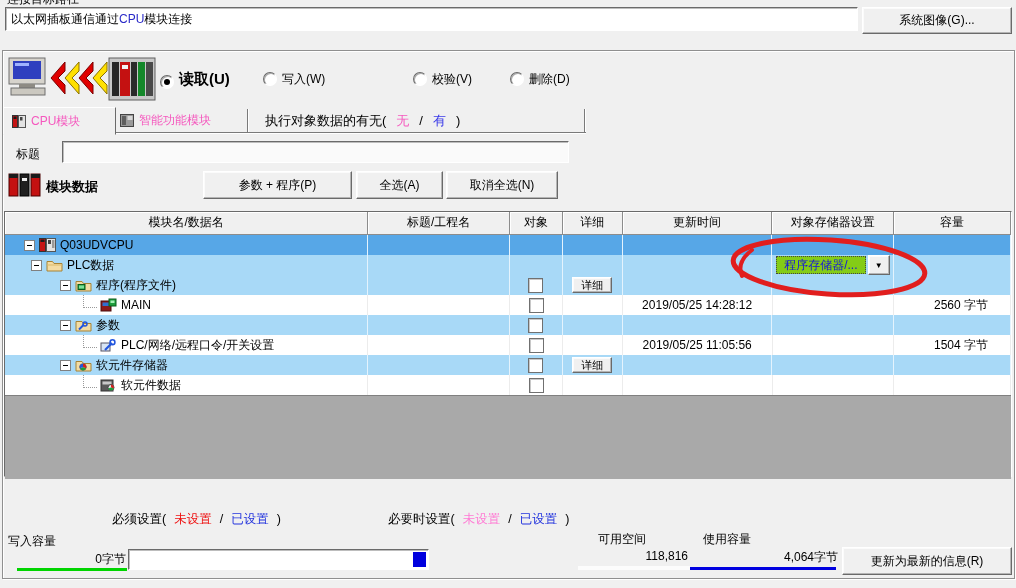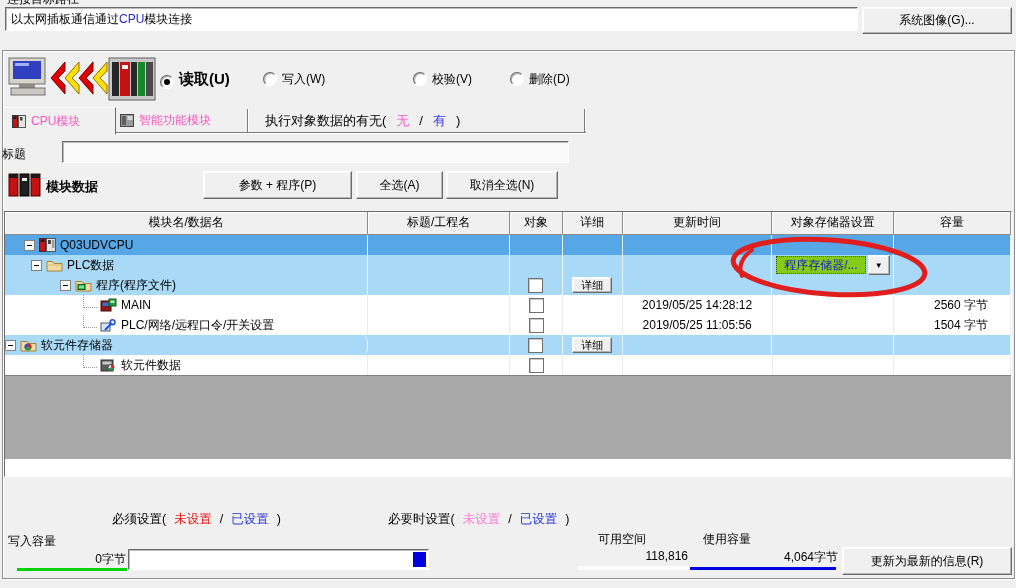--- a/index.html
+++ b/index.html
@@ -32,21 +32,21 @@
   
   .tab{position:absolute;top:107px;height:26px;display:flex;align-items:center;gap:5px;padding:0 8px;color:#F558BE;}
   #tab-cpu{left:3px;width:95px;border:1px solid;border-color:#FFF #6A6A6A transparent #FFF;background:#F0F0F0;z-index:2;}
   #tab-intelligent{left:112px;width:125px;}
   .tab-divider{position:absolute;top:109px;width:1px;height:23px;background:#7A7A7A;box-shadow:1px 0 0 #FFF;}
   #tab-underline{left:110px;top:132px;width:476px;height:1px;background:#7A7A7A;box-shadow:0 1px 0 #FFF;}
   #exec-target{left:265px;top:112px;font-size:13px;}
   #exec-target .none{color:#F558BE;margin:0 10px;}
   #exec-target .has{color:#3A3AE8;margin:0 10px;}
   
-  #title-label{left:2px;top:146px;}
+  #title-label{left:16px;top:146px;}
   #title-field{left:62px;top:141px;width:505px;height:20px;background:#FAFAFA;}
   
   #module-data-icon{left:8px;top:171px;}
   #module-data-label{left:46px;top:178px;font-weight:bold;font-size:13px;}
   #btn-param-program{left:203px;top:171px;width:147px;height:26px;}
   #btn-select-all{left:356px;top:171px;width:85px;height:26px;}
   #btn-deselect-all{left:446px;top:171px;width:110px;height:26px;}
   
   #table{left:4px;top:211px;width:1008px;height:266px;background:#FFF;border:1px solid;border-color:#6A6A6A #FFF #FFF #6A6A6A;box-sizing:border-box;}
   #header-row{display:flex;height:23px;}
@@ -298,20 +298,46 @@
     </div>
     <div class="cell c-detail">
       
     </div>
     <div class="cell c-time">2019/05/25 14:28:12</div>
     <div class="cell c-mem">
       
     </div>
     <div class="cell c-cap">2560 字节</div>
   </div>
+      <div class="trow bg-light">
+    <div class="cell c-name" style="padding-left: 55px;">
+
+      <span class="expand-box"></span>
+      <span class="row-icon">
+            <svg width="17" height="13">
+              <path d="M1 2.5 H7 L8.5 4.5 H16 V12 H1 Z" fill="#F3DCA4" stroke="#A78335"></path>
+              <path d="M4 10.5 L9 5.5" stroke="#2255DD" stroke-width="2"></path>
+              <circle cx="10" cy="5" r="2" fill="none" stroke="#2255DD" stroke-width="1.5"></circle>
+            </svg>
+          </span>
+      <span class="row-label">参数</span>
+    </div>
+    <div class="cell c-title"></div>
+    <div class="cell c-check">
+      <span class="checkbox"></span>
+    </div>
+    <div class="cell c-detail">
+      
+    </div>
+    <div class="cell c-time"></div>
+    <div class="cell c-mem">
+      
+    </div>
+    <div class="cell c-cap"></div>
+  </div>
       <div class="trow bg-white">
     <div class="cell c-name" style="padding-left: 78px;">
       <span class="leaf-stub"></span>
 
       <span class="row-icon">
             <svg width="17" height="14">
               <rect x="1" y="5" width="9" height="8" fill="#D8E4F4" stroke="#556"></rect>
               <path d="M5 12 L12 5" stroke="#2255DD" stroke-width="2.2"></path>
               <circle cx="12.5" cy="4.2" r="2.4" fill="none" stroke="#2255DD" stroke-width="1.6"></circle>
             </svg>
@@ -325,21 +351,21 @@
     <div class="cell c-detail">
       
     </div>
     <div class="cell c-time">2019/05/25 11:05:56</div>
     <div class="cell c-mem">
       
     </div>
     <div class="cell c-cap">1504 字节</div>
   </div>
       <div class="trow bg-light">
-    <div class="cell c-name" style=" border-radius: 7px;">
+    <div class="cell c-name" style="padding-left: 55px;">
 
       <span class="expand-box"></span>
       <span class="row-icon">
             <svg width="17" height="13">
               <path d="M1 2.5 H7 L8.5 4.5 H16 V12 H1 Z" fill="#F3DCA4" stroke="#A78335"></path>
               <circle cx="8" cy="8" r="3.2" fill="#E8E8E8" stroke="#555"></circle>
               <path d="M8 8 L8 4.8 A3.2 3.2 0 0 1 11 9.5 Z" fill="#D22222"></path>
               <path d="M8 8 L11 9.5 A3.2 3.2 0 0 1 5 9.5 Z" fill="#1D9E3A"></path>
               <path d="M8 8 L5 9.5 A3.2 3.2 0 0 1 8 4.8 Z" fill="#2457D6"></path>
             </svg>

